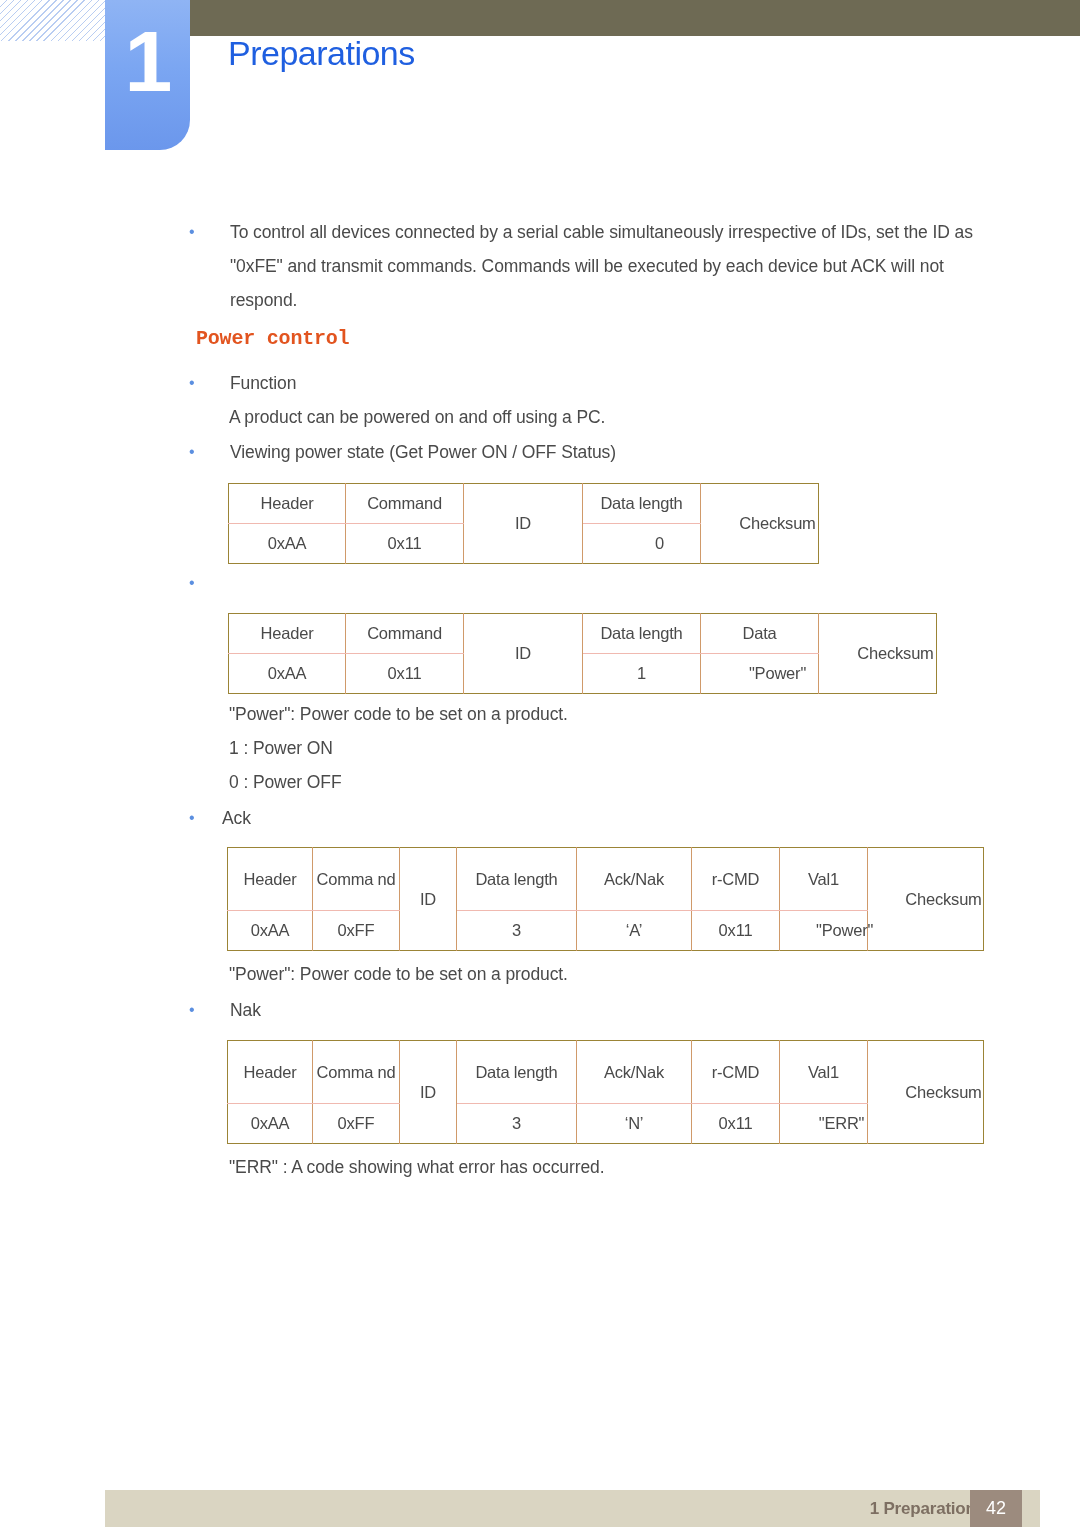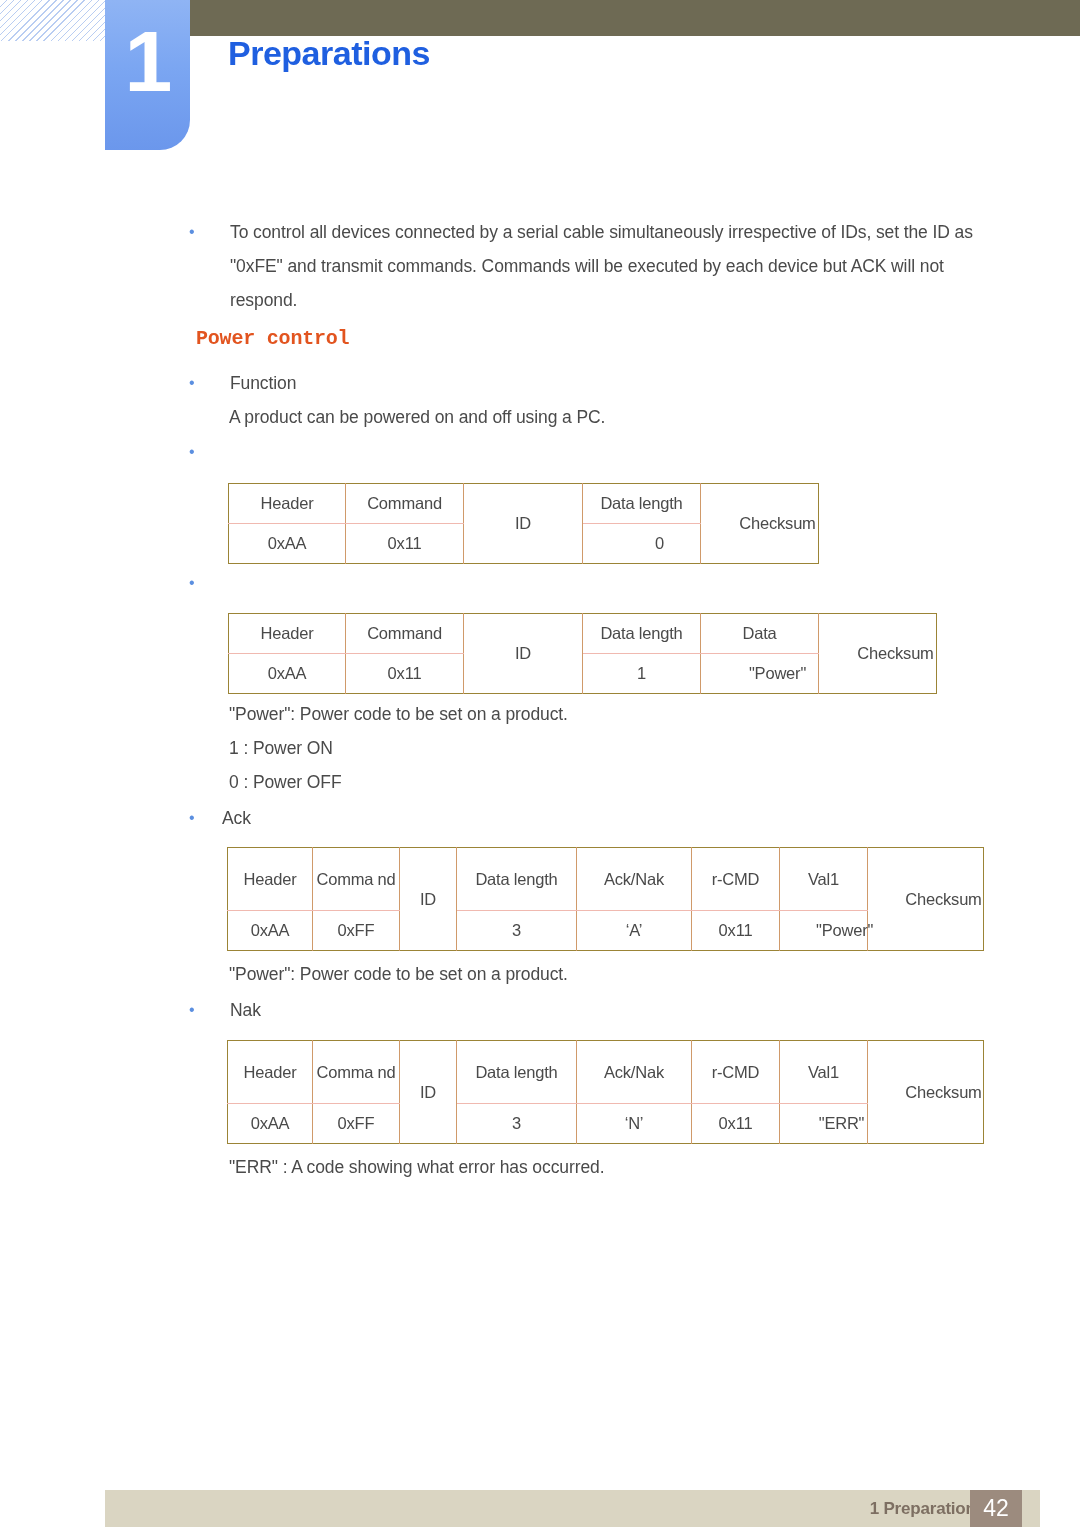--- a/index.html
+++ b/index.html
@@ -57,21 +57,21 @@
     font-size: 86px;
     font-weight: 700;
     color: #ffffff;
     line-height: 1;
     letter-spacing: -2px;
   }
   .chapter-title {
     position: absolute;
     left: 228px; top: 34px;
     font-size: 34px;
-    font-weight: 700;
+    font-weight: 400;
     color: #1f5fe0;
     letter-spacing: -0.5px;
   }
 
   
   .content {
     position: absolute;
     left: 0; top: 0;
     width: 1080px;
   }
@@ -165,21 +165,21 @@
     width: 52px;
     height: 37px;
     background: #9c8b7e;
   }
   .footer-pagenum {
     width: 52px;
     height: 37px;
     line-height: 37px;
     text-align: center;
     color: #ffffff;
-    font-size: 23px;
+    font-size: 18px;
     font-weight: 400;
   }
 </style>
 </head>
 <body>
 
 <div class="header-zone">
   <div class="hatch"></div>
   <div class="olive-bar"></div>
   <div class="chapter-tab">
@@ -199,20 +199,21 @@
 
   <div class="bullet-row" style="left:185px; top:366px; width:600px;">
     <div class="bullet-dot">•</div>
     <div class="bullet-text" style="margin-left:27px;">Function</div>
   </div>
 
   <div class="plain-text" style="left:229px; top:400px;">A product can be powered on and off using a PC.</div>
 
   <div class="bullet-row" style="left:185px; top:435px; width:600px;">
     <div class="bullet-dot">•</div>
+    <div class="bullet-text" style="margin-left:27px;">Viewing power state (Get Power ON / OFF Status)</div>
   </div>
 
   <table class="proto-table" style="left:228px; top:483px; width:590px;">
     <colgroup>
       <col style="width:117px">
       <col style="width:118px">
       <col style="width:119px">
       <col style="width:118px">
       <col style="width:118px">
     </colgroup>

